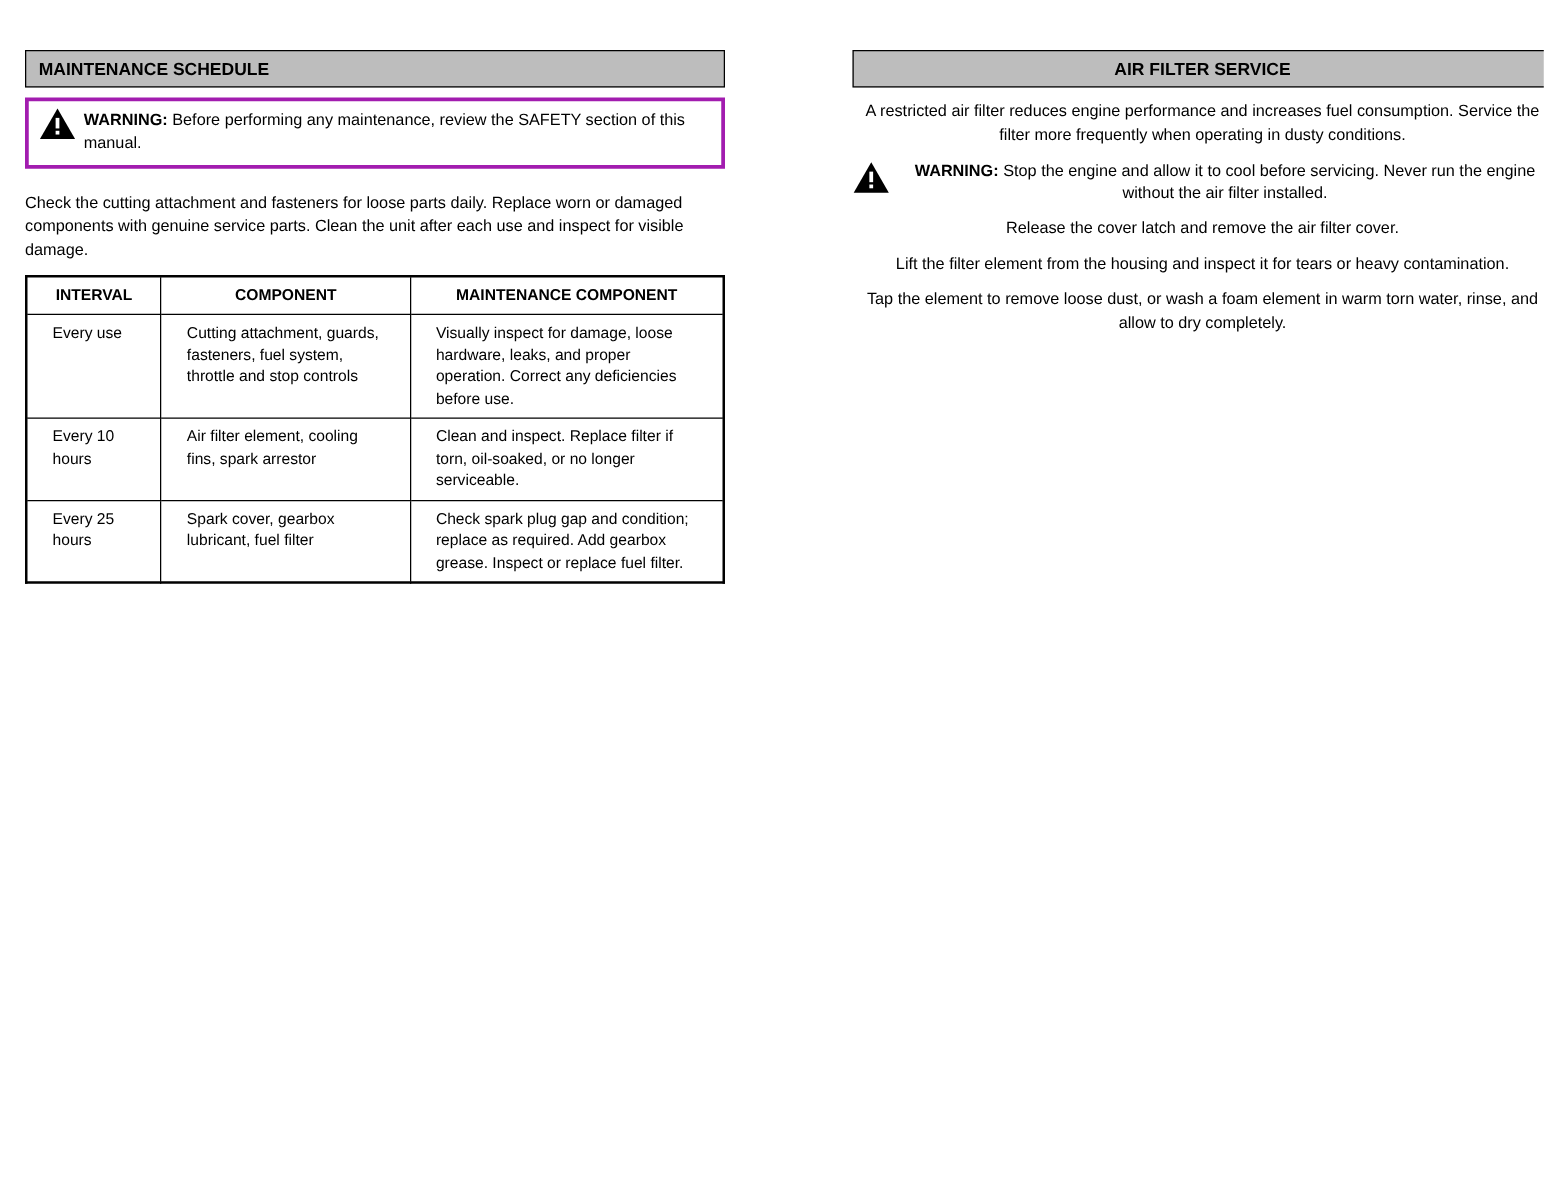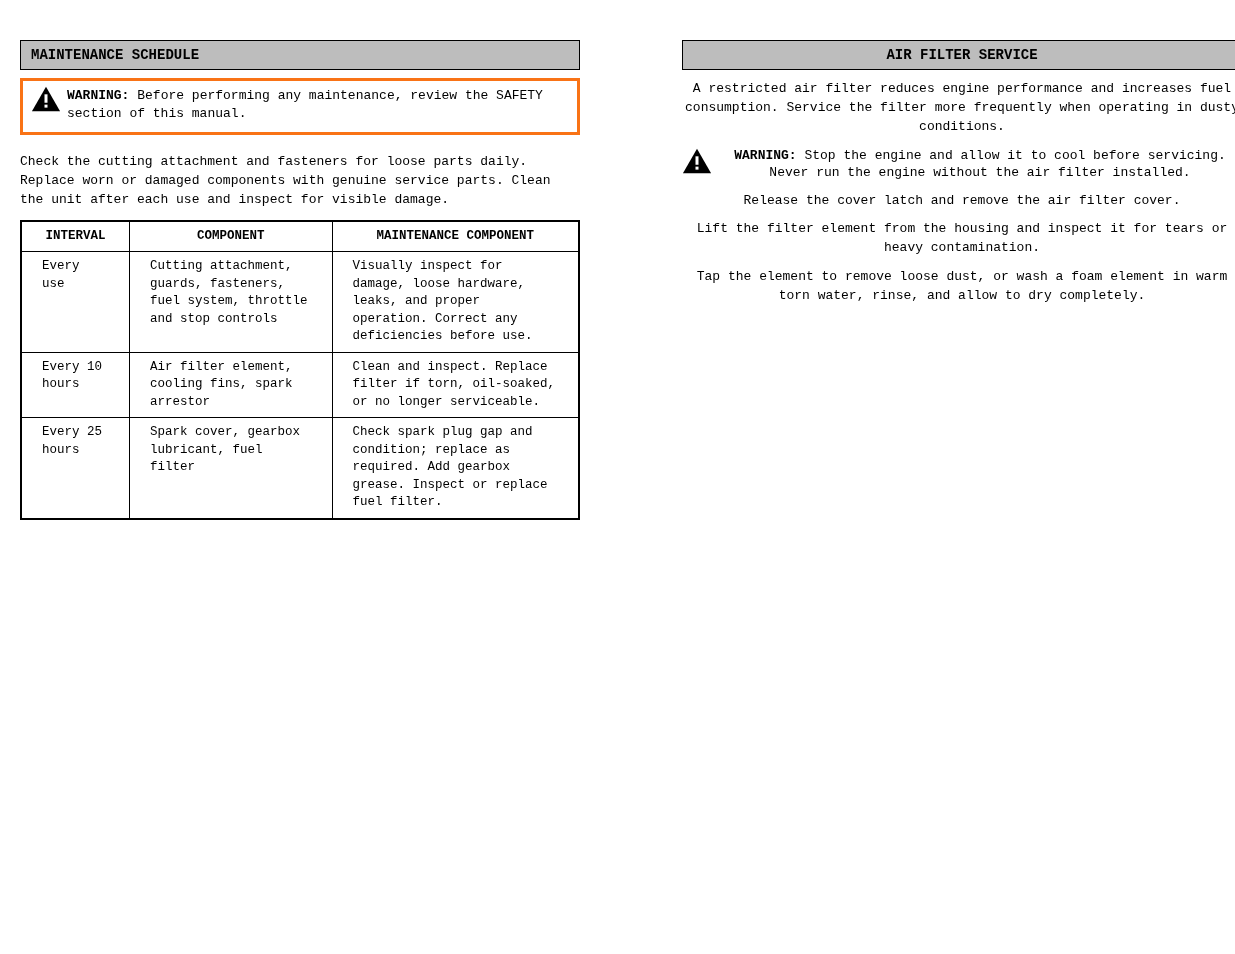--- a/index.html
+++ b/index.html
@@ -9,21 +9,20 @@
     font-family: Arial, Helvetica, sans-serif;
     font-size: 13px;
     color: #000;
     background: #fff;
     width: 1235px;
   }
   .page {
     position: relative;
     width: 1047px;
     height: 954px;
-    font-family: Liberation Mono, monospace;
   }
   .col-left {
     position: absolute;
     left: 20px;
     top: 40px;
     width: 560px;
   }
   .col-right {
     position: absolute;
     left: 682px;
@@ -33,21 +32,21 @@
   }
   .section-bar {
     background: #bdbdbd;
     border: 1.5px solid #000;
     padding: 6px 10px;
     font-weight: bold;
     font-size: 14px;
     margin-bottom: 8px;
   }
   .warning-box {
-    border: 3px solid #f97316;
+    border: 3px solid #a21caf;
     padding: 6px 8px 10px 8px;
     margin-bottom: 18px;
     position: relative;
   }
   .warn-first-line {
     display: flex;
     align-items: flex-start;
   }
   .warn-icon {
     width: 30px; height: 28px;

